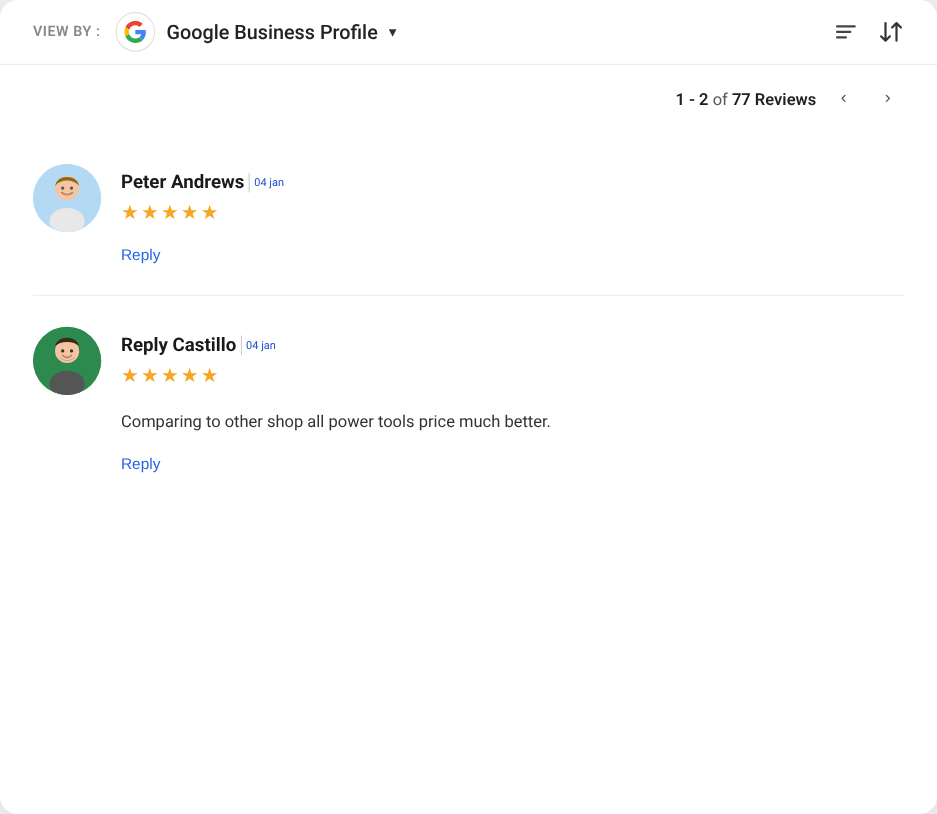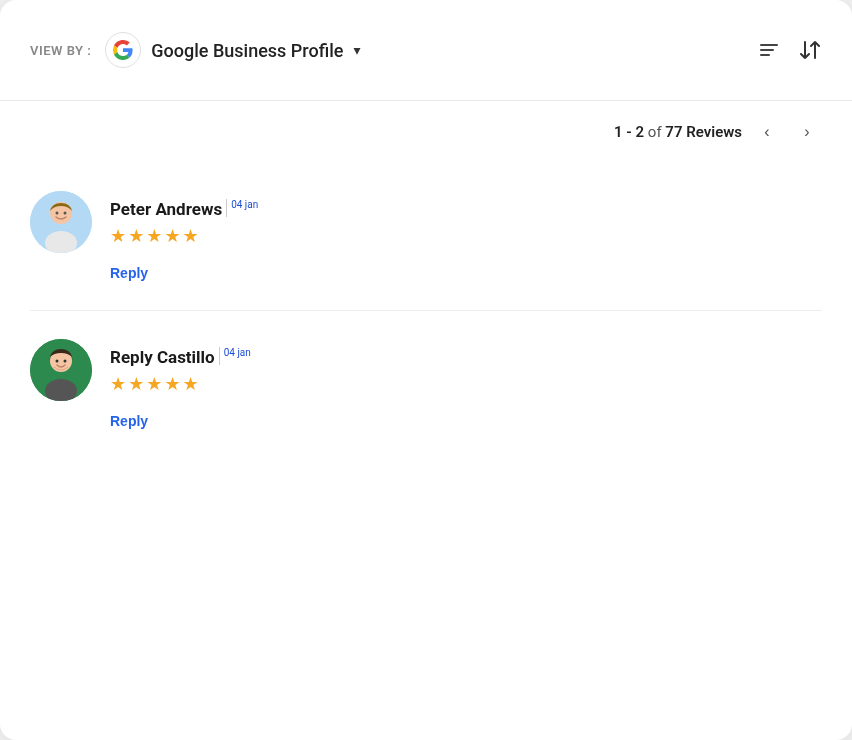--- a/index.html
+++ b/index.html
@@ -22,21 +22,21 @@
       border-radius: 16px;
       width: 852px;
       min-height: 740px;
       box-shadow: 0 2px 20px rgba(0,0,0,0.08);
       overflow: hidden;
     }
 
     .header {
       display: flex;
       align-items: center;
-      padding: 32px 30px;
+      padding: 11px 30px;
       border-bottom: 1px solid #e8e8e8;
     }
 
     .view-by-label {
       font-size: 13px;
       font-weight: 600;
       color: #888;
       letter-spacing: 0.5px;
       margin-right: 14px;
     }
@@ -165,21 +165,21 @@
       background: #2d8a4e;
     }
 
     .reviewer-info {
       display: flex;
       flex-direction: column;
     }
 
     .reviewer-name-row {
       display: flex;
-      align-items: flex-start;
+      align-items: center;
       gap: 4px;
       margin-bottom: 6px;
     }
 
     .reviewer-name {
       font-size: 17px;
       font-weight: 700;
       color: #1a1a1a;
     }
 
@@ -207,21 +207,21 @@
     .review-text {
       font-size: 15px;
       color: #333;
       line-height: 1.6;
       margin: 12px 0 16px 0;
       padding-left: 80px;
     }
 
     .reply-btn {
       font-size: 14px;
-      font-weight: 700;
+      font-weight: 400;
       color: #2563eb;
       cursor: pointer;
       background: none;
       border: none;
       padding: 0;
       margin-left: 80px;
     }
 
     
     .filter-lines {
@@ -366,17 +366,18 @@
           </div>
           <div class="stars">
             <span class="star">★</span>
             <span class="star">★</span>
             <span class="star">★</span>
             <span class="star">★</span>
             <span class="star">★</span>
           </div>
         </div>
       </div>
+      <p class="review-text">Comparing to other shop all power tools price much better.</p>
       <button class="reply-btn">Reply</button>
     </div>
 
   </div>
 </div>
 
 </body></html>

